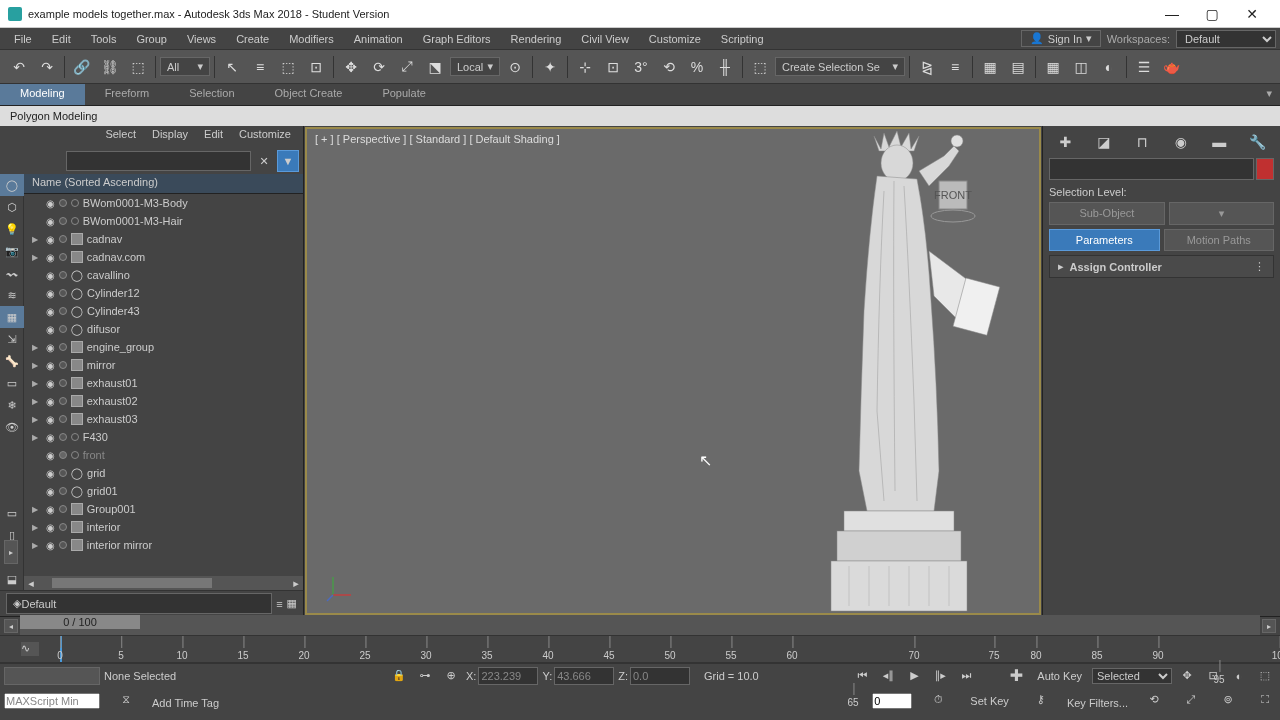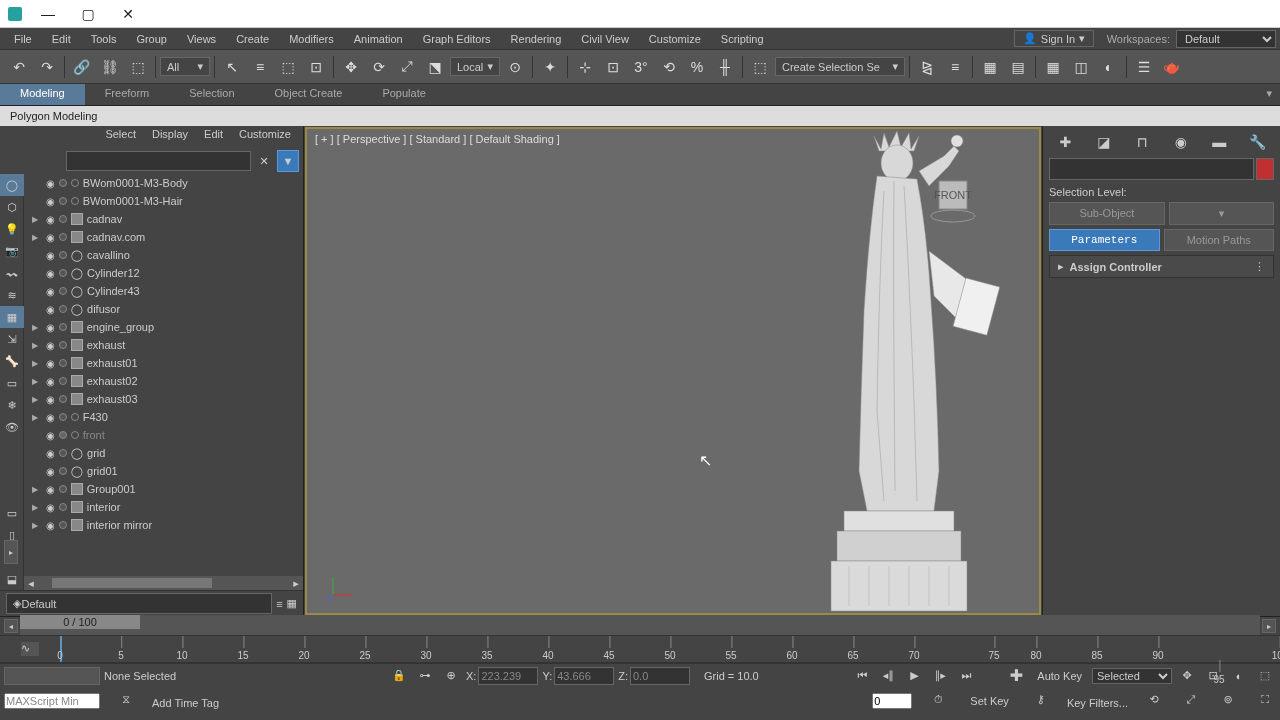--- a/index.html
+++ b/index.html
@@ -5,21 +5,21 @@
 * { margin: 0; padding: 0; box-sizing: border-box; font-family: "Segoe UI", Tahoma, sans-serif; font-size: 11px; user-select: none; }
 body { width: 1280px; height: 720px; background: #444; color: #ccc; overflow: hidden; position: relative; }
 .titlebar { height: 28px; background: #fff; color: #222; display: flex; align-items: center; padding: 0 8px; border-bottom: 1px solid #ccc; }
 .titlebar .app-icon { width: 14px; height: 14px; background: #28a0a0; margin-right: 6px; border-radius: 2px; }
 .titlebar .title { flex: 1; }
 .titlebar .win-btn { width: 40px; height: 28px; display: flex; align-items: center; justify-content: center; cursor: pointer; font-size: 14px; }
 .menubar { height: 22px; background: #444; display: flex; align-items: center; padding: 4px 4px; border-bottom: 1px solid #333; }
 .menubar .menu-item { padding: 2px 10px; cursor: pointer; }
 .menubar .right { margin-left: auto; display: flex; align-items: center; gap: 6px; }
 .menubar .signin { border: 1px solid #666; padding: 1px 8px; display: flex; align-items: center; gap: 4px; }
-.menubar .ws-label { color: #aaa; margin-left: 7px; }
+.menubar .ws-label { color: #aaa; }
 .menubar select { background: #333; color: #ccc; border: 1px solid #666; padding: 1px 4px; width: 100px; }
 .toolbar { height: 34px; background: #555; display: flex; align-items: center; padding: 0 6px; gap: 2px; border-bottom: 1px solid #333; }
 .tb-btn { width: 26px; height: 26px; display: flex; align-items: center; justify-content: center; border: 1px solid transparent; cursor: pointer; font-size: 14px; color: #ddd; }
 .tb-sep { width: 1px; height: 22px; background: #333; margin: 0 2px; }
 .tb-drop { background: #444; border: 1px solid #666; padding: 2px 6px; min-width: 50px; display: flex; align-items: center; justify-content: space-between; cursor: pointer; }
 .ribbon-tabs { height: 22px; background: #444; display: flex; border-bottom: 1px solid #222; }
 .ribbon-tab { padding: 3px 20px; cursor: pointer; color: #aaa; }
 .ribbon-tab.active { background: #5a7a9a; color: #fff; }
 .ribbon-sub { height: 20px; background: #ddd; color: #222; padding: 2px 10px; display: flex; align-items: center; }
 .main-area { display: flex; height: 490px; }
@@ -57,21 +57,21 @@
 .vp-cursor { position: absolute; top: 322px; left: 392px; font-size: 16px; color: #fff; }
 .right-panel { width: 238px; background: #444; padding: 6px; border-left: 1px solid #222; }
 .rp-iconrow { display: flex; gap: 6px; margin-bottom: 6px; justify-content: space-around; }
 .rp-iconrow .ric { width: 24px; height: 20px; display: flex; align-items: center; justify-content: center; cursor: pointer; font-size: 14px; }
 .rp-name { height: 22px; display: flex; margin-bottom: 6px; }
 .rp-name input { flex: 1; background: #333; border: 1px solid #666; color: #ccc; padding: 2px; }
 .rp-name .color { width: 18px; background: #c03030; border: 1px solid #666; margin-left: 2px; }
 .rp-label { margin-bottom: 4px; color: #ccc; }
 .rp-btnrow { display: flex; gap: 4px; margin-bottom: 4px; }
 .rp-btn { flex: 1; background: #555; border: 1px solid #666; padding: 4px; text-align: center; cursor: pointer; color: #999; }
-.rp-btn.primary { background: #3a7aba; color: #fff; border-color: #5a9ada; font-family: Liberation Mono, monospace; }
+.rp-btn.primary { background: #3a7aba; color: #fff; border-color: #5a9ada; }
 .rp-rollout { background: #4a4a4a; border: 1px solid #333; padding: 4px 8px; margin-top: 4px; display: flex; align-items: center; gap: 6px; }
 .timeline-area { background: #444; border-top: 1px solid #222; }
 .time-slider { height: 18px; display: flex; align-items: center; padding: 0 4px; }
 .time-slider .ts-btn { width: 14px; height: 14px; background: #555; border: 1px solid #666; display: flex; align-items: center; justify-content: center; font-size: 8px; cursor: pointer; }
 .time-slider .ts-track { flex: 1; height: 22px; background: #555; margin: 0 2px; position: relative; }
 .time-slider .ts-handle { position: absolute; left: 0; width: 120px; height: 14px; background: #888; text-align: center; line-height: 14px; color: #222; }
 .time-ruler { height: 28px; position: relative; background: #444; border-top: 1px solid #333; border-bottom: 1px solid #333; display: flex; }
 .time-ruler .tr-left { width: 60px; display: flex; align-items: center; justify-content: center; }
 .time-ruler .tr-track { flex: 1; position: relative; }
 .time-ruler .tick { position: absolute; top: 14px; font-size: 10px; color: #ccc; transform: translateX(-50%); }
@@ -84,20 +84,21 @@
 .play-btn { width: 22px; height: 20px; display: flex; align-items: center; justify-content: center; cursor: pointer; font-size: 11px; }
 .status-row2 { height: 22px; display: flex; align-items: flex-end; padding: 0 4px; gap: 15px; }
 .expand-btn { position: absolute; left: 4px; top: 540px; width: 14px; height: 24px; background: #555; border: 1px solid #666; display: flex; align-items: center; justify-content: center; cursor: pointer; font-size: 8px; }
 .statue-svg { width: 100%; height: 100%; }
 </style>
 </head>
 <body>
 
 <div class="titlebar">
   <div class="app-icon"></div>
+  <div class="title">example models together.max - Autodesk 3ds Max 2018 - Student Version</div>
   <div class="win-btn">—</div>
   <div class="win-btn">▢</div>
   <div class="win-btn">✕</div>
 </div>
 
 <div class="menubar">
   <span class="menu-item">File</span>
   <span class="menu-item">Edit</span>
   <span class="menu-item">Tools</span>
   <span class="menu-item">Group</span>
@@ -216,20 +217,21 @@
         <div class="ic">▭</div>
         <div class="ic">❄</div>
         <div class="ic">👁</div>
         <div style="flex:1"></div>
         <div class="ic">▭</div>
         <div class="ic">▯</div>
         <div class="ic">▤</div>
         <div class="ic">⬓</div>
       </div>
       <div class="se-tree">
+        <div class="se-header">Name (Sorted Ascending)</div>
         <div class="se-list" id="tree-list">
             <div class="tree-row">
               <span class="arrow"></span>
               <span class="eye">◉</span>
               <span class="dot" style="background:#555"></span>
               <span class="dot"></span>
               <span>BWom0001-M3-Body</span>
             </div>
             <div class="tree-row">
               <span class="arrow"></span>
@@ -285,21 +287,21 @@
               <span class="eye">◉</span>
               <span class="dot" style="background:#555"></span>
               <span class="obj-icon"></span>
               <span>engine_group</span>
             </div>
             <div class="tree-row">
               <span class="arrow">▶</span>
               <span class="eye">◉</span>
               <span class="dot" style="background:#555"></span>
               <span class="obj-icon"></span>
-              <span>exhaust</span>
+              <span>mirror</span>
             </div>
             <div class="tree-row">
               <span class="arrow">▶</span>
               <span class="eye">◉</span>
               <span class="dot" style="background:#555"></span>
               <span class="obj-icon"></span>
               <span>exhaust01</span>
             </div>
             <div class="tree-row">
               <span class="arrow">▶</span>
@@ -480,21 +482,21 @@
         <div class="tick" style="left: 15%;">15</div>
         <div class="tick" style="left: 20%;">20</div>
         <div class="tick" style="left: 25%;">25</div>
         <div class="tick" style="left: 30%;">30</div>
         <div class="tick" style="left: 35%;">35</div>
         <div class="tick" style="left: 40%;">40</div>
         <div class="tick" style="left: 45%;">45</div>
         <div class="tick" style="left: 50%;">50</div>
         <div class="tick" style="left: 55%;">55</div>
         <div class="tick" style="left: 60%;">60</div>
-        <div class="tick" style="left: 65%;">65</div>
+        <div class="tick" style="left: 65%; margin-top: 47px;">65</div>
         <div class="tick" style="left: 70%;">70</div>
         <div class="tick" style="left: 75%; margin-left: 19px;">75</div>
         <div class="tick" style="left: 80%;">80</div>
         <div class="tick" style="left: 85%;">85</div>
         <div class="tick" style="left: 90%;">90</div>
         <div class="tick" style="left: 95%; margin-top: 24px;">95</div>
         <div class="tick" style="left: 100%;">100</div>
       </div>
   </div>
 

